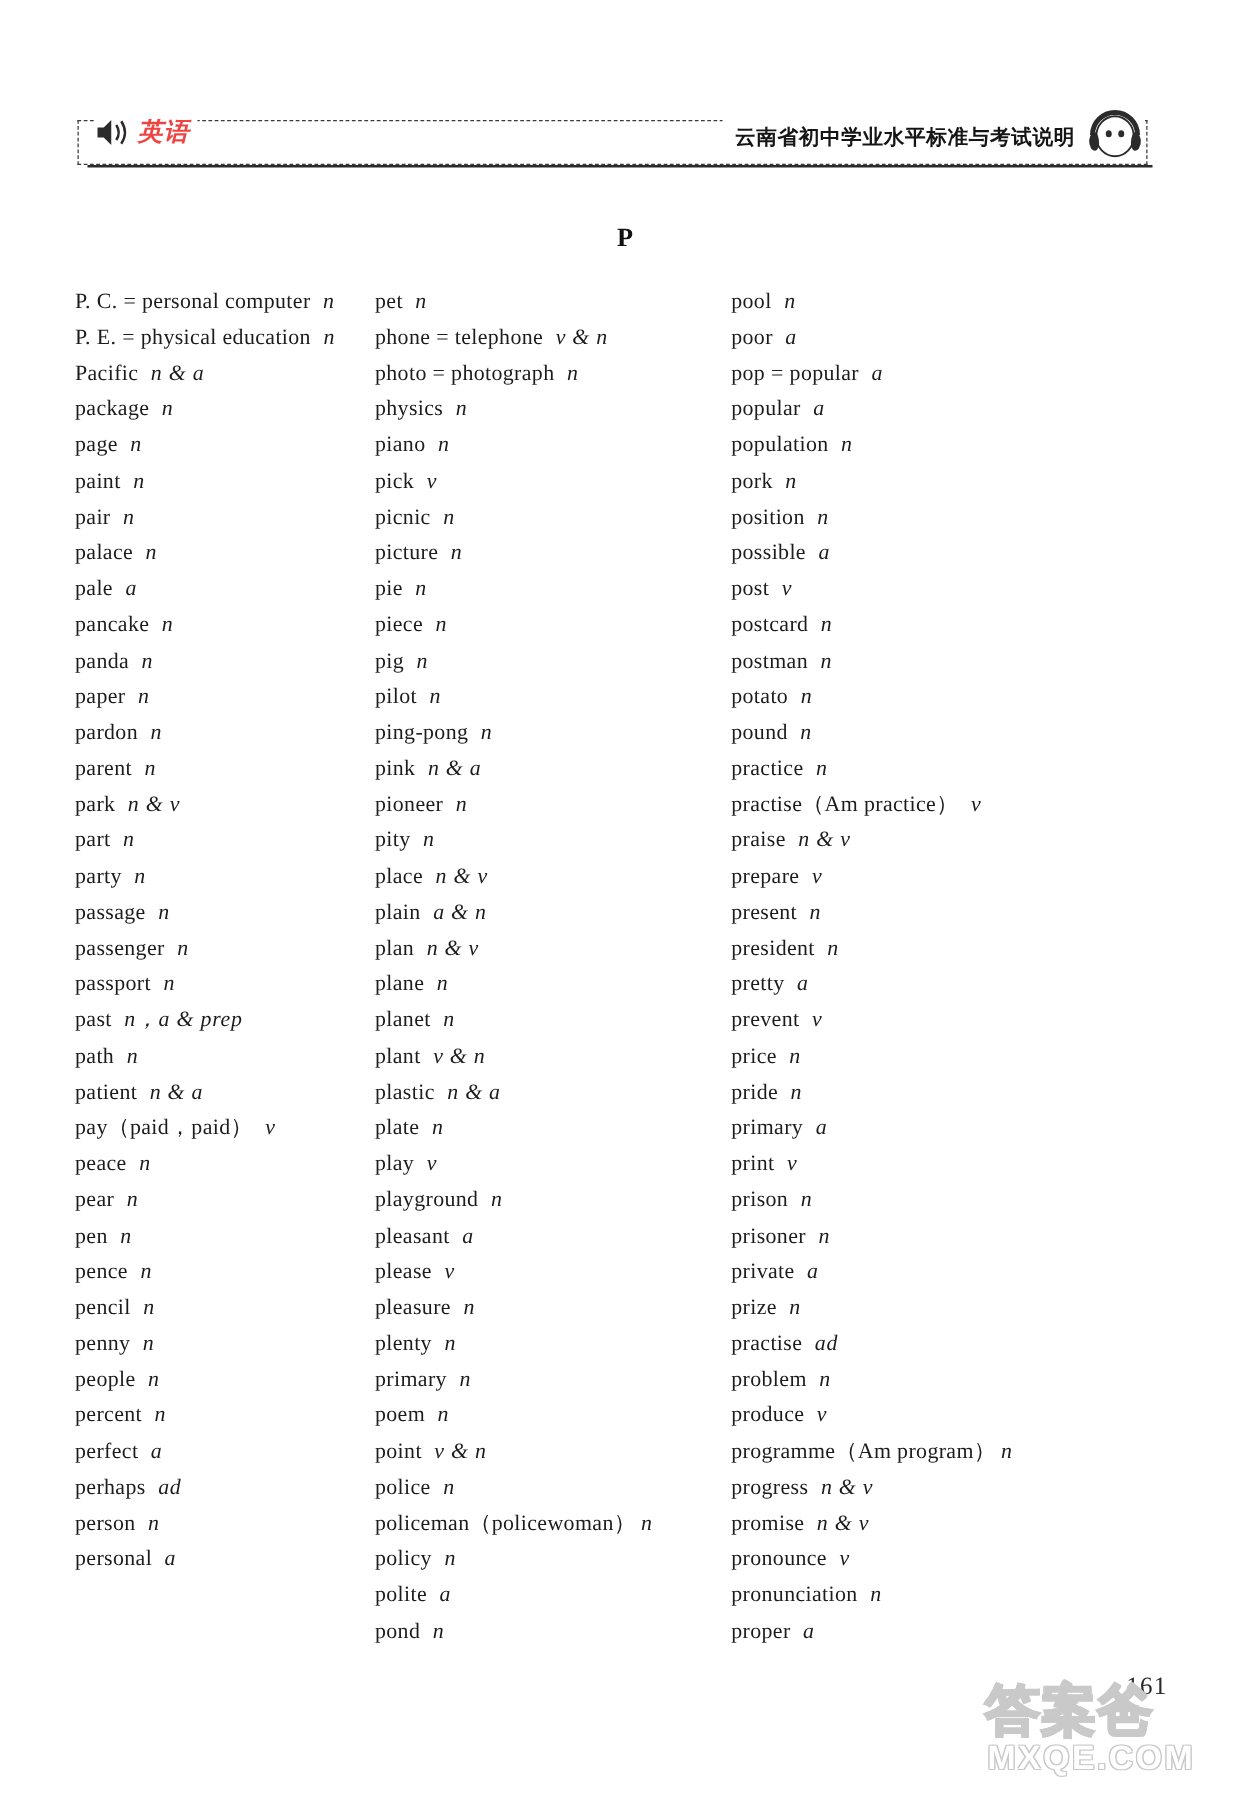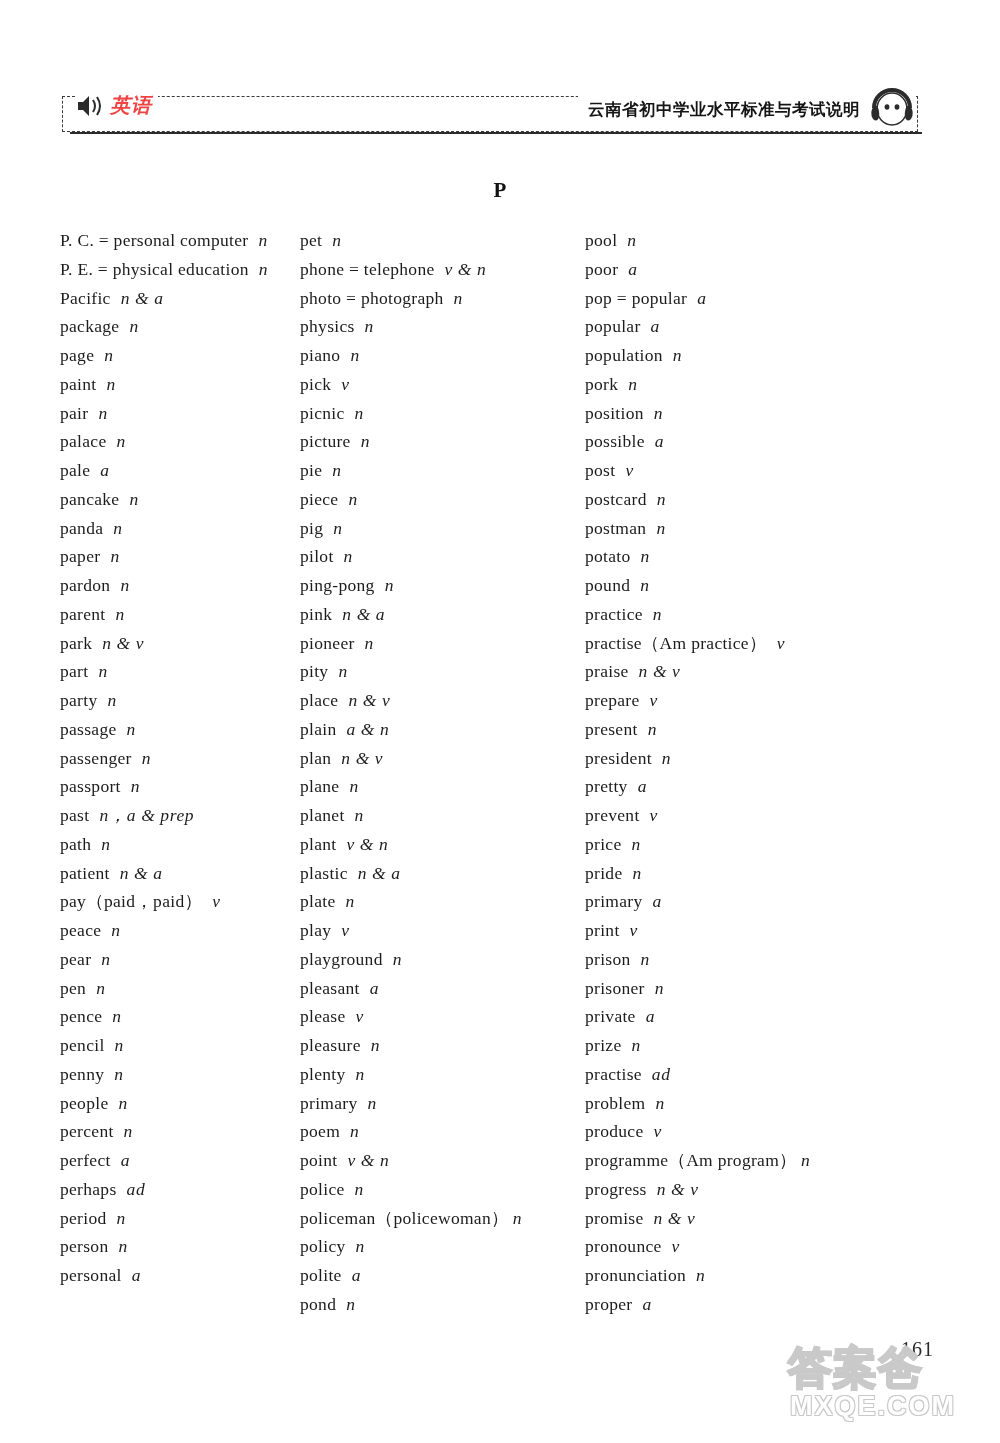--- a/index.html
+++ b/index.html
@@ -261,21 +261,20 @@
       <div class="word-entry"><span class="headword">peace</span><span class="pos">n</span></div>
       <div class="word-entry"><span class="headword">pear</span><span class="pos">n</span></div>
       <div class="word-entry"><span class="headword">pen</span><span class="pos">n</span></div>
       <div class="word-entry"><span class="headword">pence</span><span class="pos">n</span></div>
       <div class="word-entry"><span class="headword">pencil</span><span class="pos">n</span></div>
       <div class="word-entry"><span class="headword">penny</span><span class="pos">n</span></div>
       <div class="word-entry"><span class="headword">people</span><span class="pos">n</span></div>
       <div class="word-entry"><span class="headword">percent</span><span class="pos">n</span></div>
       <div class="word-entry"><span class="headword">perfect</span><span class="pos">a</span></div>
       <div class="word-entry"><span class="headword">perhaps</span><span class="pos">ad</span></div>
-      <div class="word-entry"><span class="headword">period</span><span class="pos">n</span></div>
       <div class="word-entry"><span class="headword">person</span><span class="pos">n</span></div>
       <div class="word-entry"><span class="headword">personal</span><span class="pos">a</span></div>
     </div>
   <div class="word-column col-2">
       <div class="word-entry"><span class="headword">pet</span><span class="pos">n</span></div>
       <div class="word-entry"><span class="headword">phone = telephone</span><span class="pos">v &amp; n</span></div>
       <div class="word-entry"><span class="headword">photo = photograph</span><span class="pos">n</span></div>
       <div class="word-entry"><span class="headword">physics</span><span class="pos">n</span></div>
       <div class="word-entry"><span class="headword">piano</span><span class="pos">n</span></div>
       <div class="word-entry"><span class="headword">pick</span><span class="pos">v</span></div>

